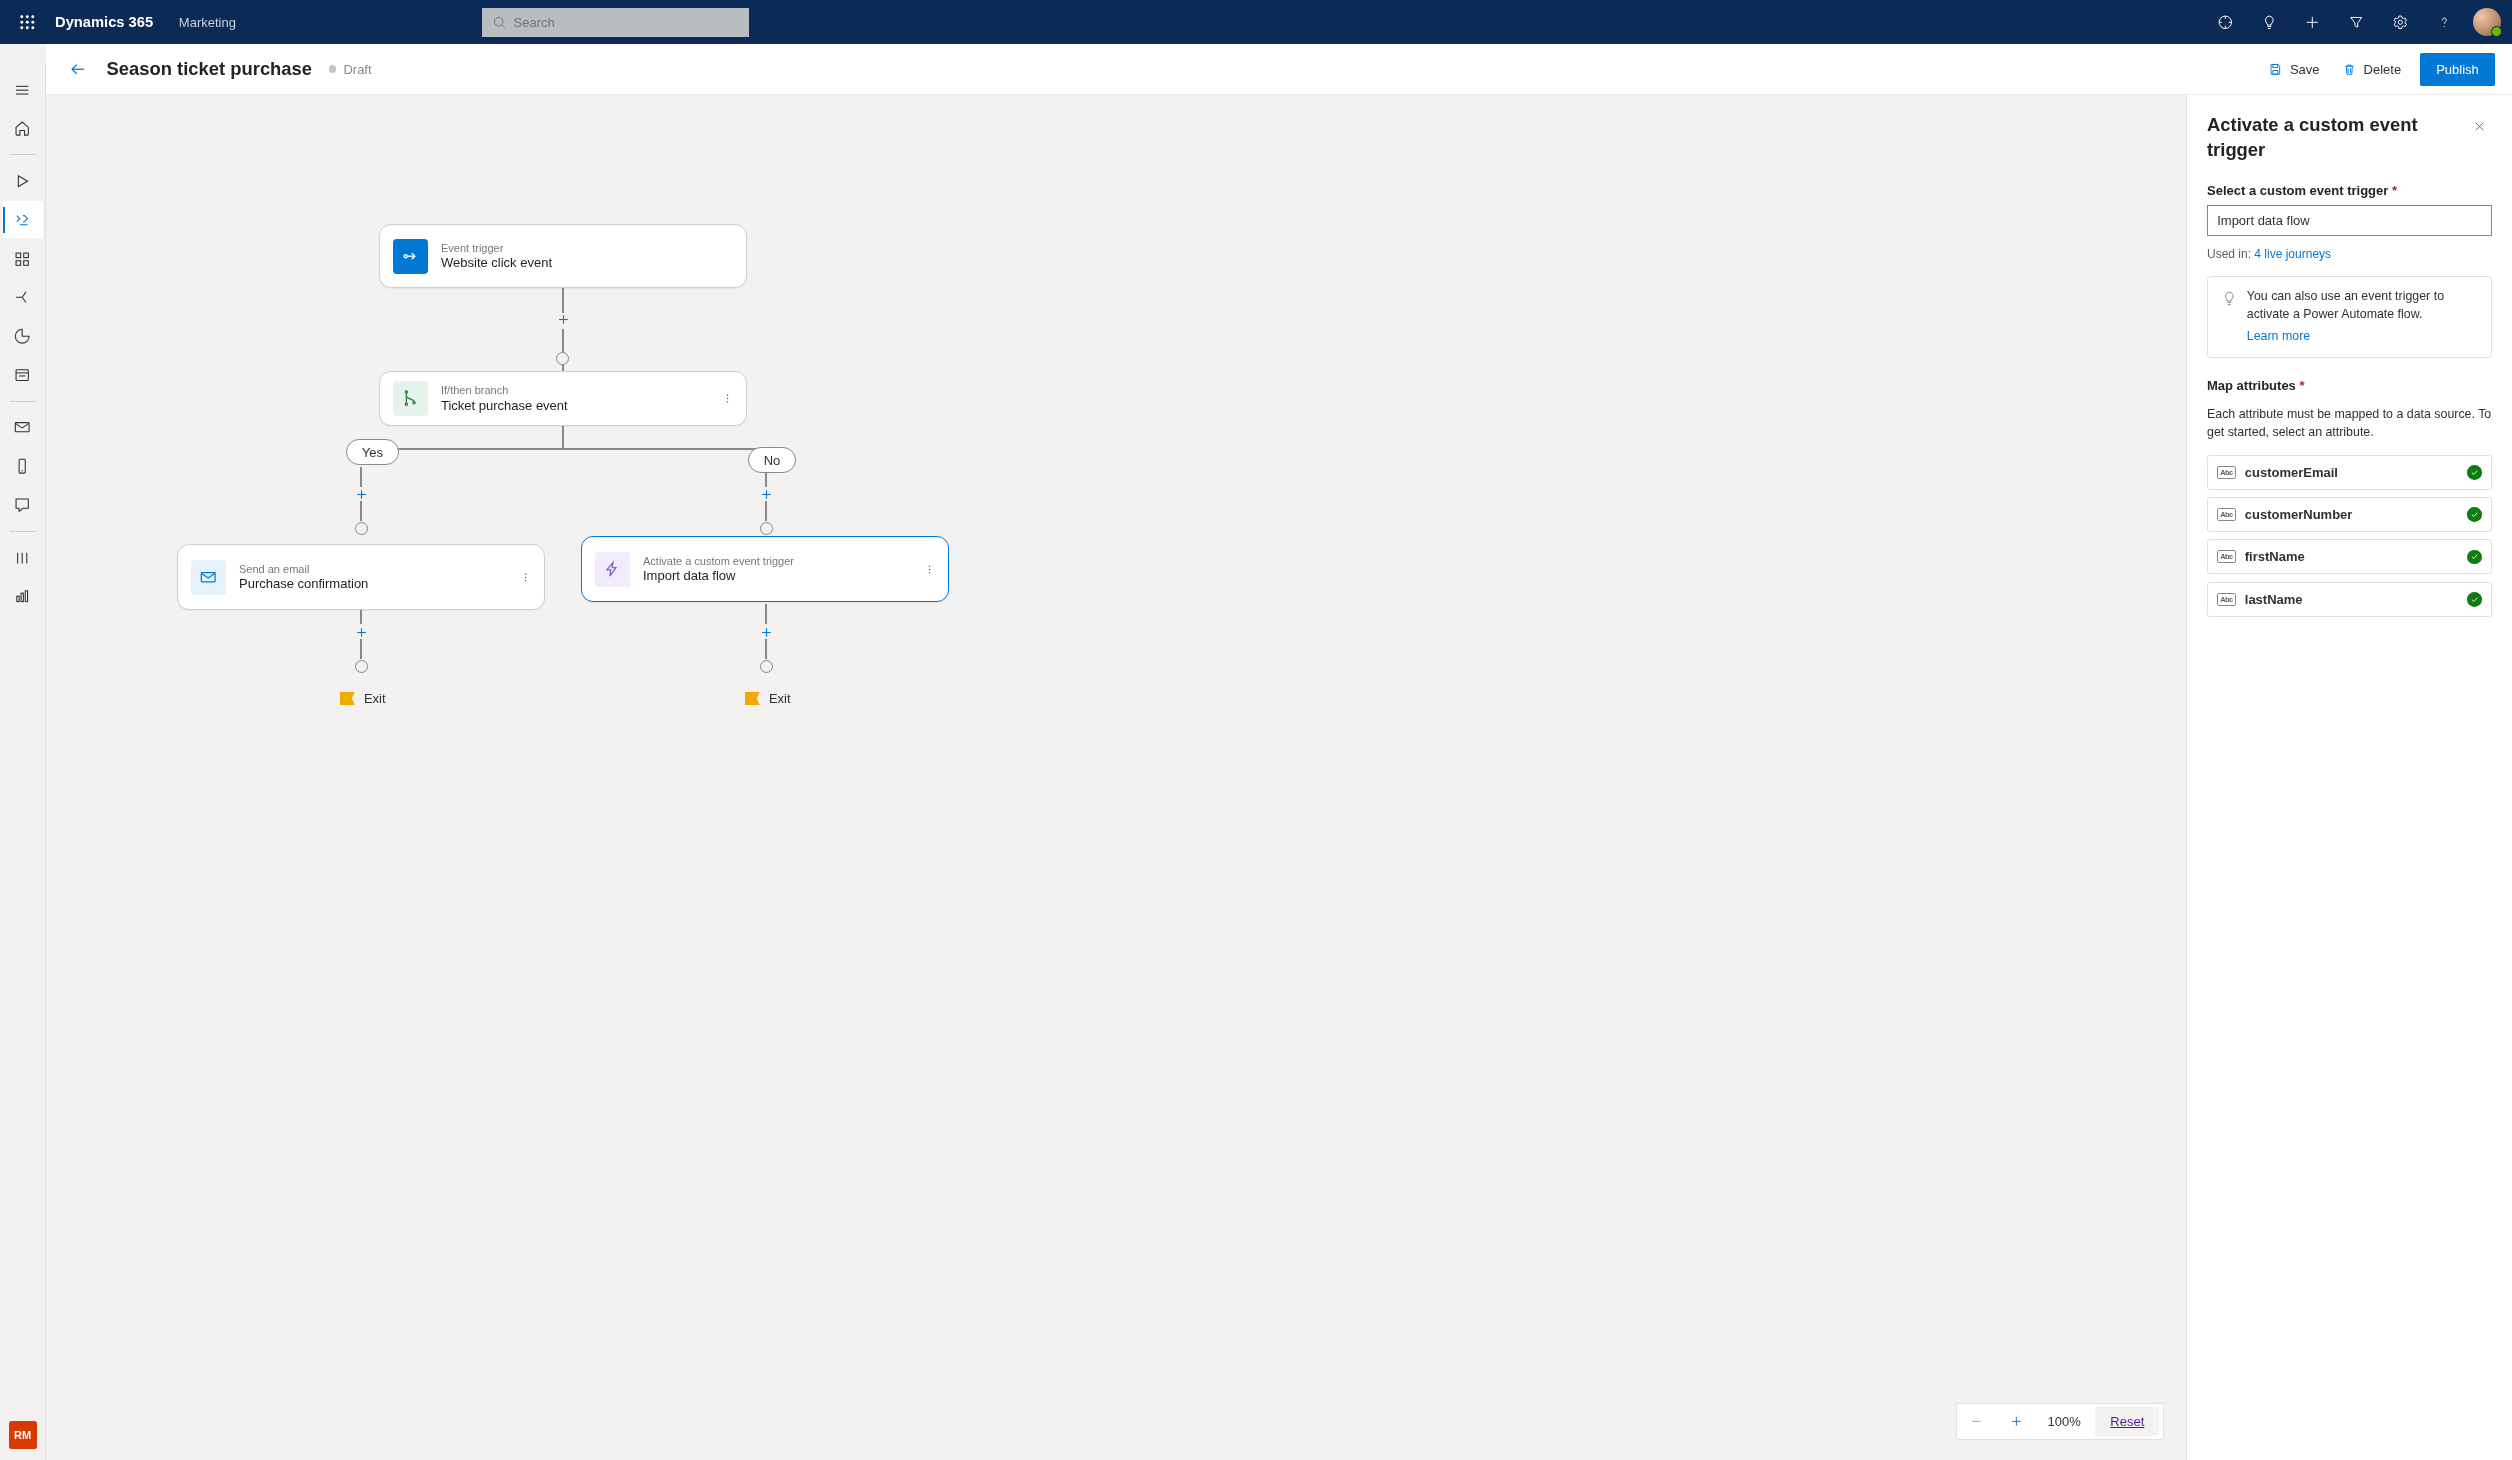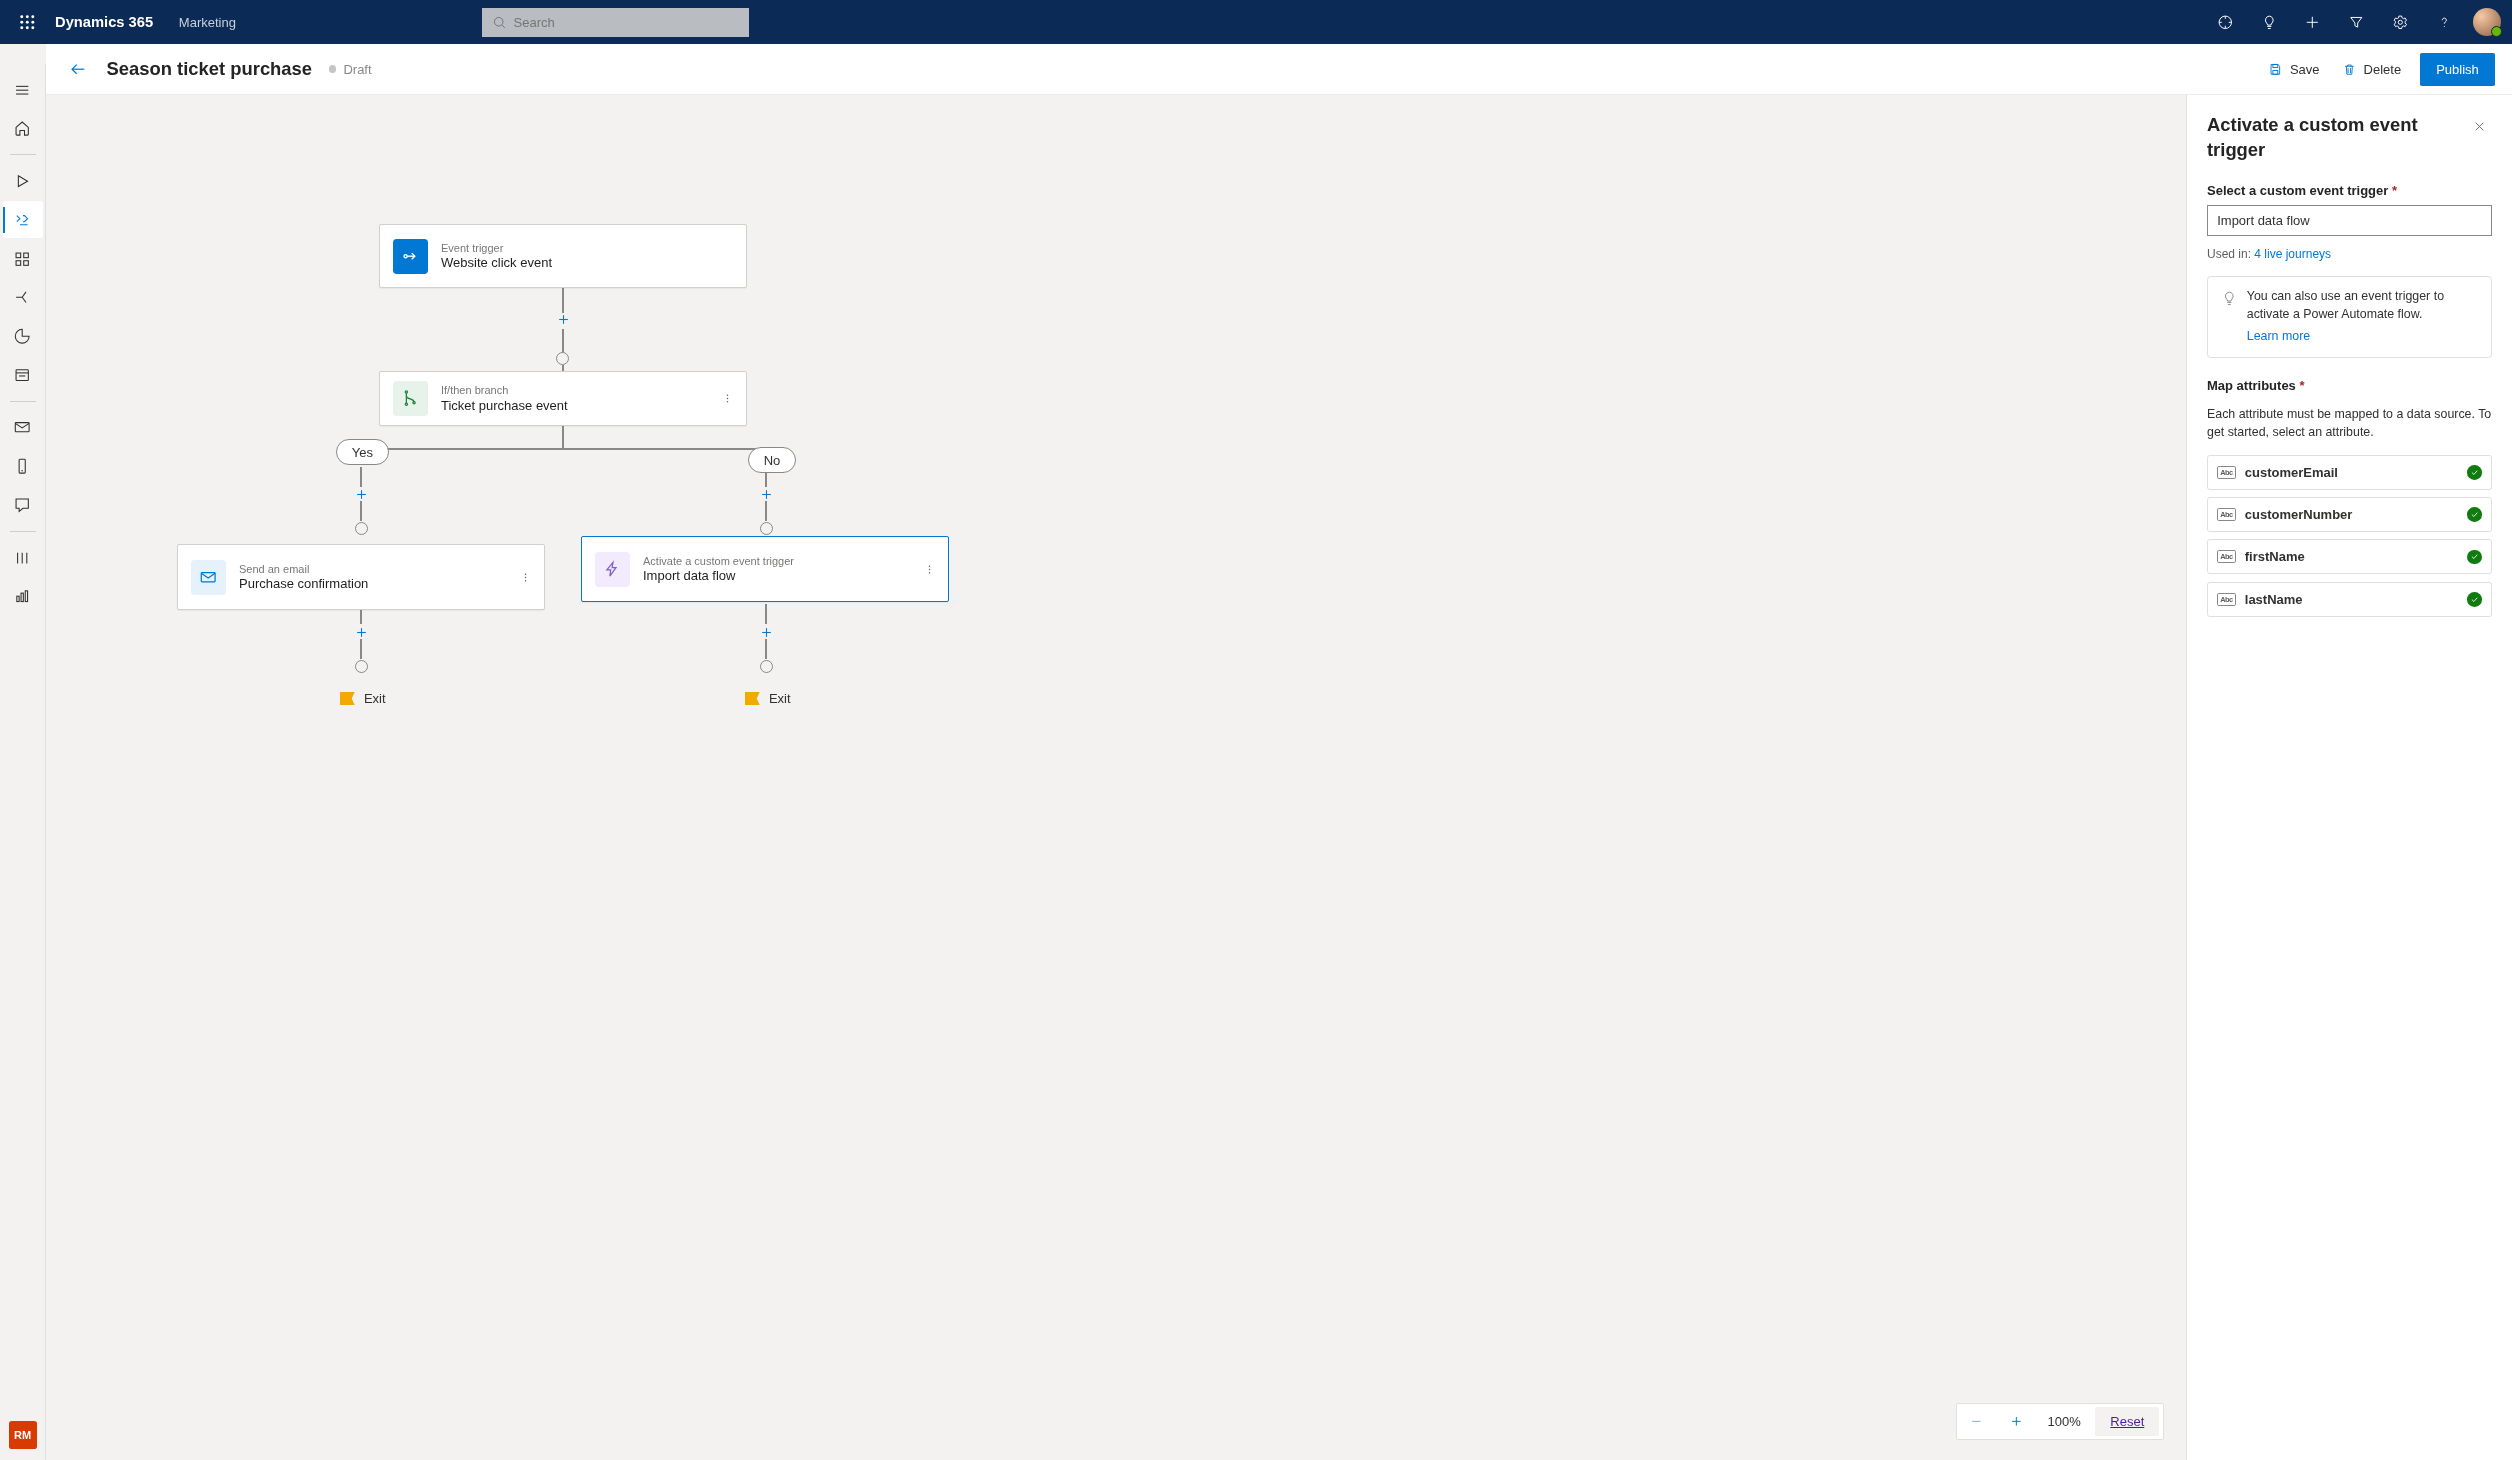--- a/index.html
+++ b/index.html
@@ -45,21 +45,21 @@
   .headbtn { display:flex; align-items:center; gap:7.4px; height:31px; padding:0 11px; cursor:pointer; font-size:13px; color:#323130; border-radius:1.8px;}
   .headbtn svg { width:14.7px; height:14.7px; stroke:#0078d4; fill:none; stroke-width:1.5; }
   .publish { background:#0078d4; color:#fff; padding:0 16.6px; height:33px; border-radius:1.8px; font-size:13px; display:flex; align-items:center; margin-left:7.4px;}
 
   
   .workarea { flex:1; display:flex; min-height:0; }
   .canvas-wrap { flex:1; background:#f3f2f1; position:relative; overflow:hidden; }
   .canvas { position:absolute; inset:0; }
 
   
-  .node { position:absolute; background:#fff; border:0.9px solid #d2d0ce; border-radius:2px; display:flex; align-items:center; padding:9.2px 13px; gap:13px; box-shadow:0 0.5px 0.9px rgba(0,0,0,.05);}
+  .node { position:absolute; background:#fff; border:0.9px solid #d2d0ce; border-radius:12px; display:flex; align-items:center; padding:9.2px 13px; gap:13px; box-shadow:0 0.5px 0.9px rgba(0,0,0,.05);}
   .node-icon { width:35px; height:35px; border-radius:3.7px; display:flex; align-items:center; justify-content:center; flex-shrink:0;}
   .node-icon svg { width:18.4px; height:18.4px; }
   .node-text { display:flex; flex-direction:column; gap:1.8px; }
   .node-label { font-size:11px; color:#797775; }
   .node-title { font-size:13px; color:#201f1e; font-weight:400; }
   .node-more { position:absolute; right:7.4px; top:50%; transform:translateY(-50%); width:22px; height:22px; display:flex; align-items:center; justify-content:center; cursor:pointer;}
   .node-more svg { width:13px; height:13px; fill:#605e5c; }
 
   .node.selected { border:1.8px solid #0078d4; }
 
@@ -385,21 +385,21 @@
             </div>
             <div class="node-more">
                 <svg viewBox="0 0 24 24">
                   <circle cx="12" cy="6" r="1.4"></circle>
                   <circle cx="12" cy="12" r="1.4"></circle>
                   <circle cx="12" cy="18" r="1.4"></circle>
                 </svg>
               </div>
           </div>
 
-          <div class="pill" style="left:290px; top:344px;">Yes</div>
+          <div class="pill" style="left:300px; top:344px;">Yes</div>
           <div class="pill" style="left:702px; top:352px;">No</div>
 
           <div class="node" style="left:131px; top:449px; width:368px; height:66px;">
             <div class="node-icon" style="background:#e5f1fb;">
               <svg viewBox="0 0 24 24" stroke="#0078d4" fill="none" stroke-width="1.6">
                   <rect x="3" y="6" width="18" height="12" rx="1"></rect>
                   <path d="M3 7l9 6 9-6"></path>
                 </svg>
             </div>
             <div class="node-text">

